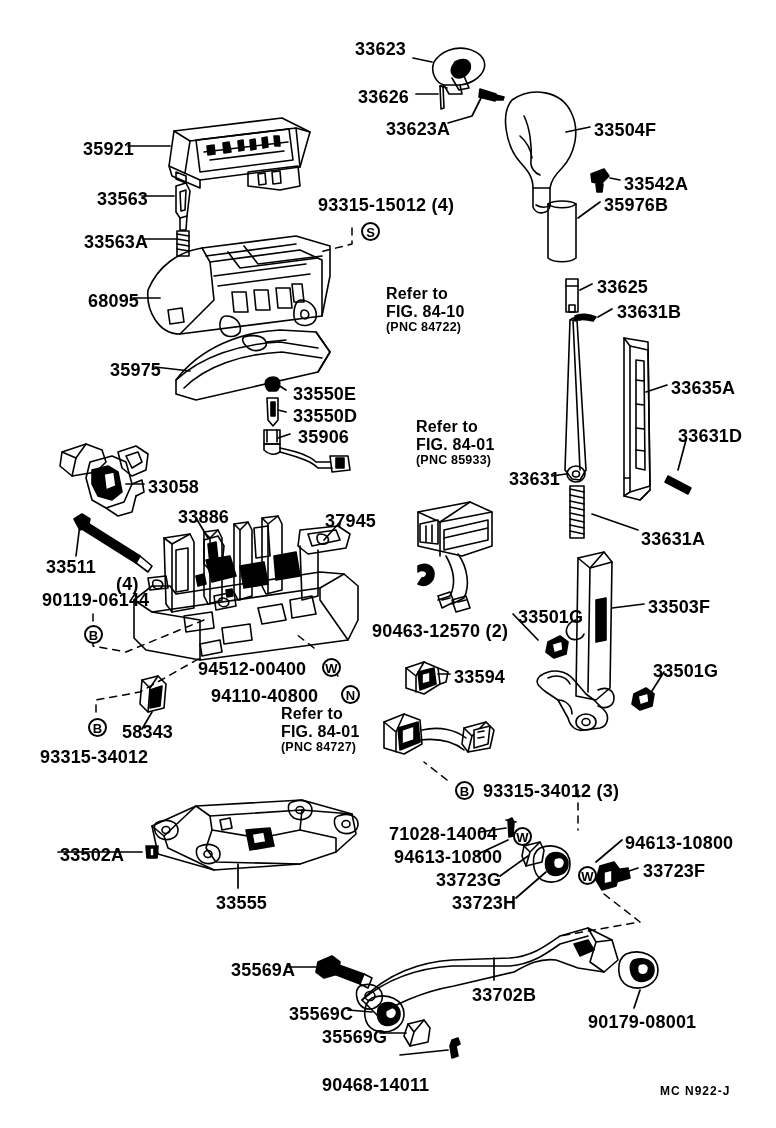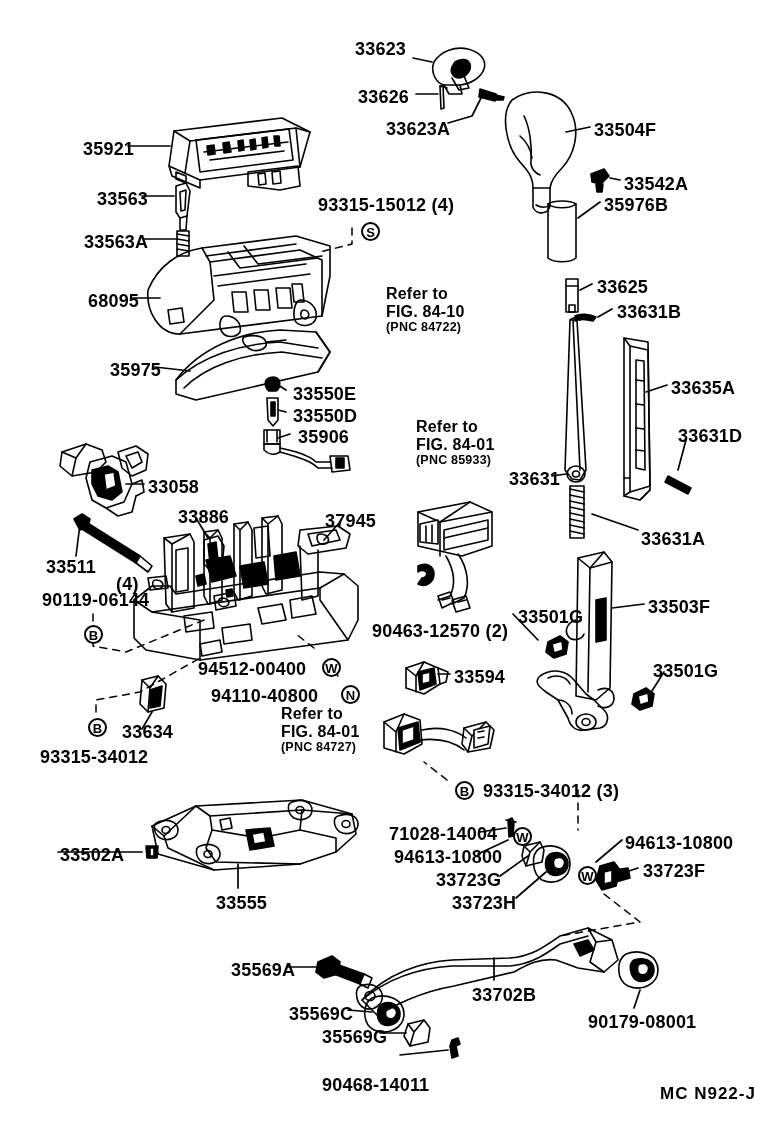--- a/index.html
+++ b/index.html
@@ -21,21 +21,21 @@
     font-family:"Liberation Sans","DejaVu Sans",sans-serif;
     font-size:18px;
     font-weight:700;
     letter-spacing:0.2px;
     white-space:nowrap;
     line-height:1;
     color:#000;
   }
   .lbl.xs{font-size:12.5px;font-weight:700;}
   .lbl.ref{font-size:16px;font-weight:700;line-height:1.12;}
-  .lbl.code{font-size:17px;font-weight:700;letter-spacing:1px;}
+  .lbl.code{font-size:12px;font-weight:700;letter-spacing:1px;}
   .badge{
     position:absolute;
     width:19px;height:19px;
     border:2px solid #000;
     border-radius:50%;
     font-family:"Liberation Sans","DejaVu Sans",sans-serif;
     font-size:13px;
     font-weight:700;
     line-height:17px;
     text-align:center;
@@ -505,21 +505,21 @@
     <div class="lbl" style="left:46px;top:558px">33511</div>
     <div class="lbl" style="left:116px;top:575px">(4)</div>
     <div class="lbl" style="left:42px;top:591px">90119-06144</div>
     <div class="lbl" style="left:372px;top:622px">90463-12570 (2)</div>
     <div class="lbl" style="left:518px;top:608px">33501G</div>
     <div class="lbl" style="left:648px;top:598px">33503F</div>
     <div class="lbl" style="left:653px;top:662px">33501G</div>
     <div class="lbl" style="left:198px;top:660px">94512-00400</div>
     <div class="lbl" style="left:211px;top:687px">94110-40800</div>
     <div class="lbl" style="left:454px;top:668px">33594</div>
-    <div class="lbl" style="left:122px;top:723px">33634</div>
+    <div class="lbl" style="left:122px;top:723px">58343</div>
     <div class="lbl" style="left:40px;top:748px">93315-34012</div>
     <div class="lbl" style="left:483px;top:782px">93315-34012 (3)</div>
     <div class="lbl" style="left:60px;top:846px">33502A</div>
     <div class="lbl" style="left:216px;top:894px">33555</div>
     <div class="lbl" style="left:389px;top:825px">71028-14004</div>
     <div class="lbl" style="left:394px;top:848px">94613-10800</div>
     <div class="lbl" style="left:436px;top:871px">33723G</div>
     <div class="lbl" style="left:452px;top:894px">33723H</div>
     <div class="lbl" style="left:625px;top:834px">94613-10800</div>
     <div class="lbl" style="left:643px;top:862px">33723F</div>

